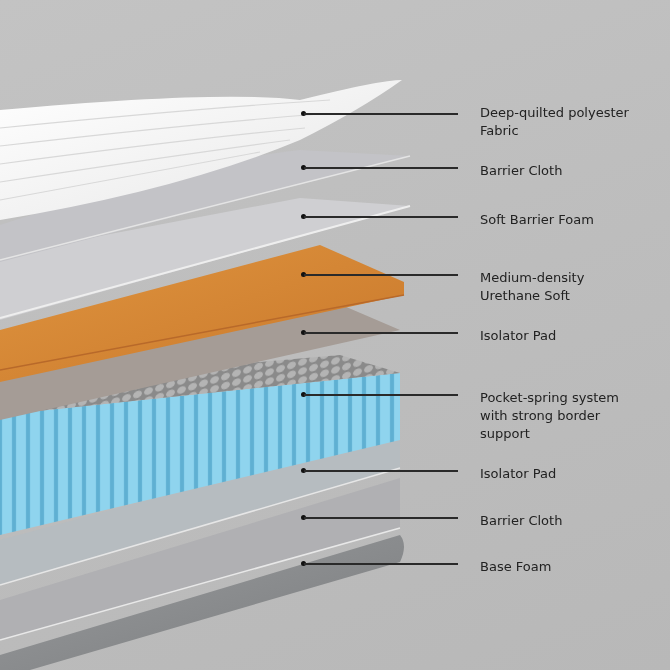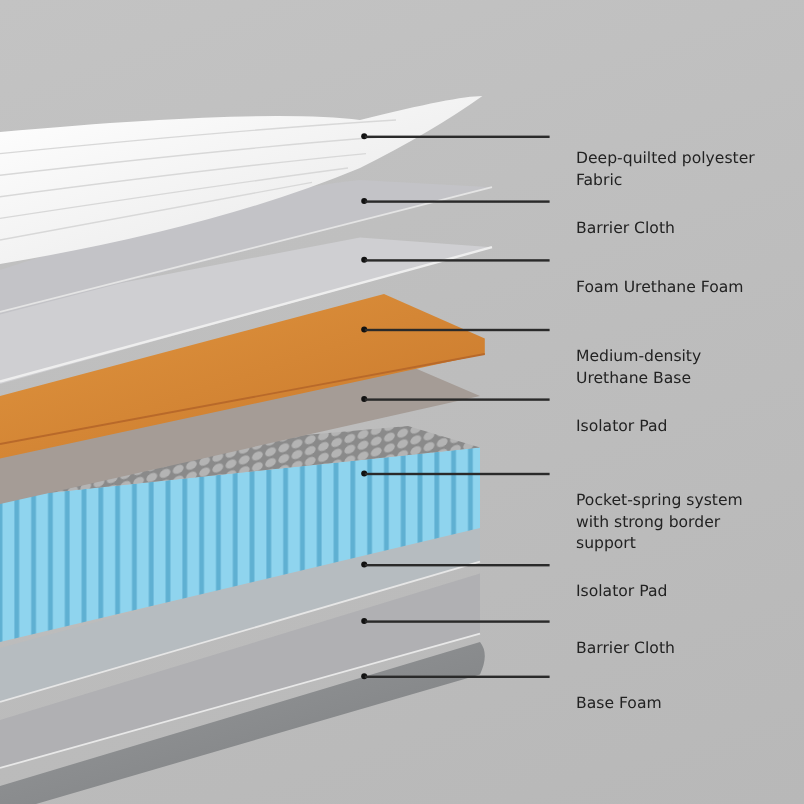--- a/index.html
+++ b/index.html
@@ -20,21 +20,20 @@
     background: #2a2a2a;
   }
   .dot {
     position: absolute; left: 301px; width: 5px; height: 5px; border-radius: 50%;
     background: #111; margin-top: -2px;
   }
   .label {
     position: absolute; left: 480px; width: 185px;
     font-size: 13px; line-height: 18px; color: #222;
     white-space: pre-line;
-    margin-top: 20px;
   }
 </style>
 </head>
 <body>
 
 <div class="stage">
   <svg class="layers" width="670" height="670" viewBox="0 0 670 670">
     <defs>
       <linearGradient id="gQuilt" x1="0" y1="0" x2="1" y2="1">
         <stop offset="0" stop-color="#ffffff"></stop>
@@ -115,27 +114,27 @@
 Fabric</span>
   </div>
   <div class="callout" style="top:167px">
     <span class="dot"></span>
     <span class="leader"></span>
     <span class="label" style="top:-5px">Barrier Cloth</span>
   </div>
   <div class="callout" style="top:216px">
     <span class="dot"></span>
     <span class="leader"></span>
-    <span class="label" style="top:-5px">Foam Urethane Foam</span>
+    <span class="label" style="top:-5px">Soft Barrier Foam</span>
   </div>
   <div class="callout" style="top:274px">
     <span class="dot"></span>
     <span class="leader"></span>
     <span class="label" style="top:-5px">Medium-density
-Urethane Base</span>
+Urethane Soft</span>
   </div>
   <div class="callout" style="top:332px">
     <span class="dot"></span>
     <span class="leader"></span>
     <span class="label" style="top:-5px">Isolator Pad</span>
   </div>
   <div class="callout" style="top:394px">
     <span class="dot"></span>
     <span class="leader"></span>
     <span class="label" style="top:-5px">Pocket-spring system

